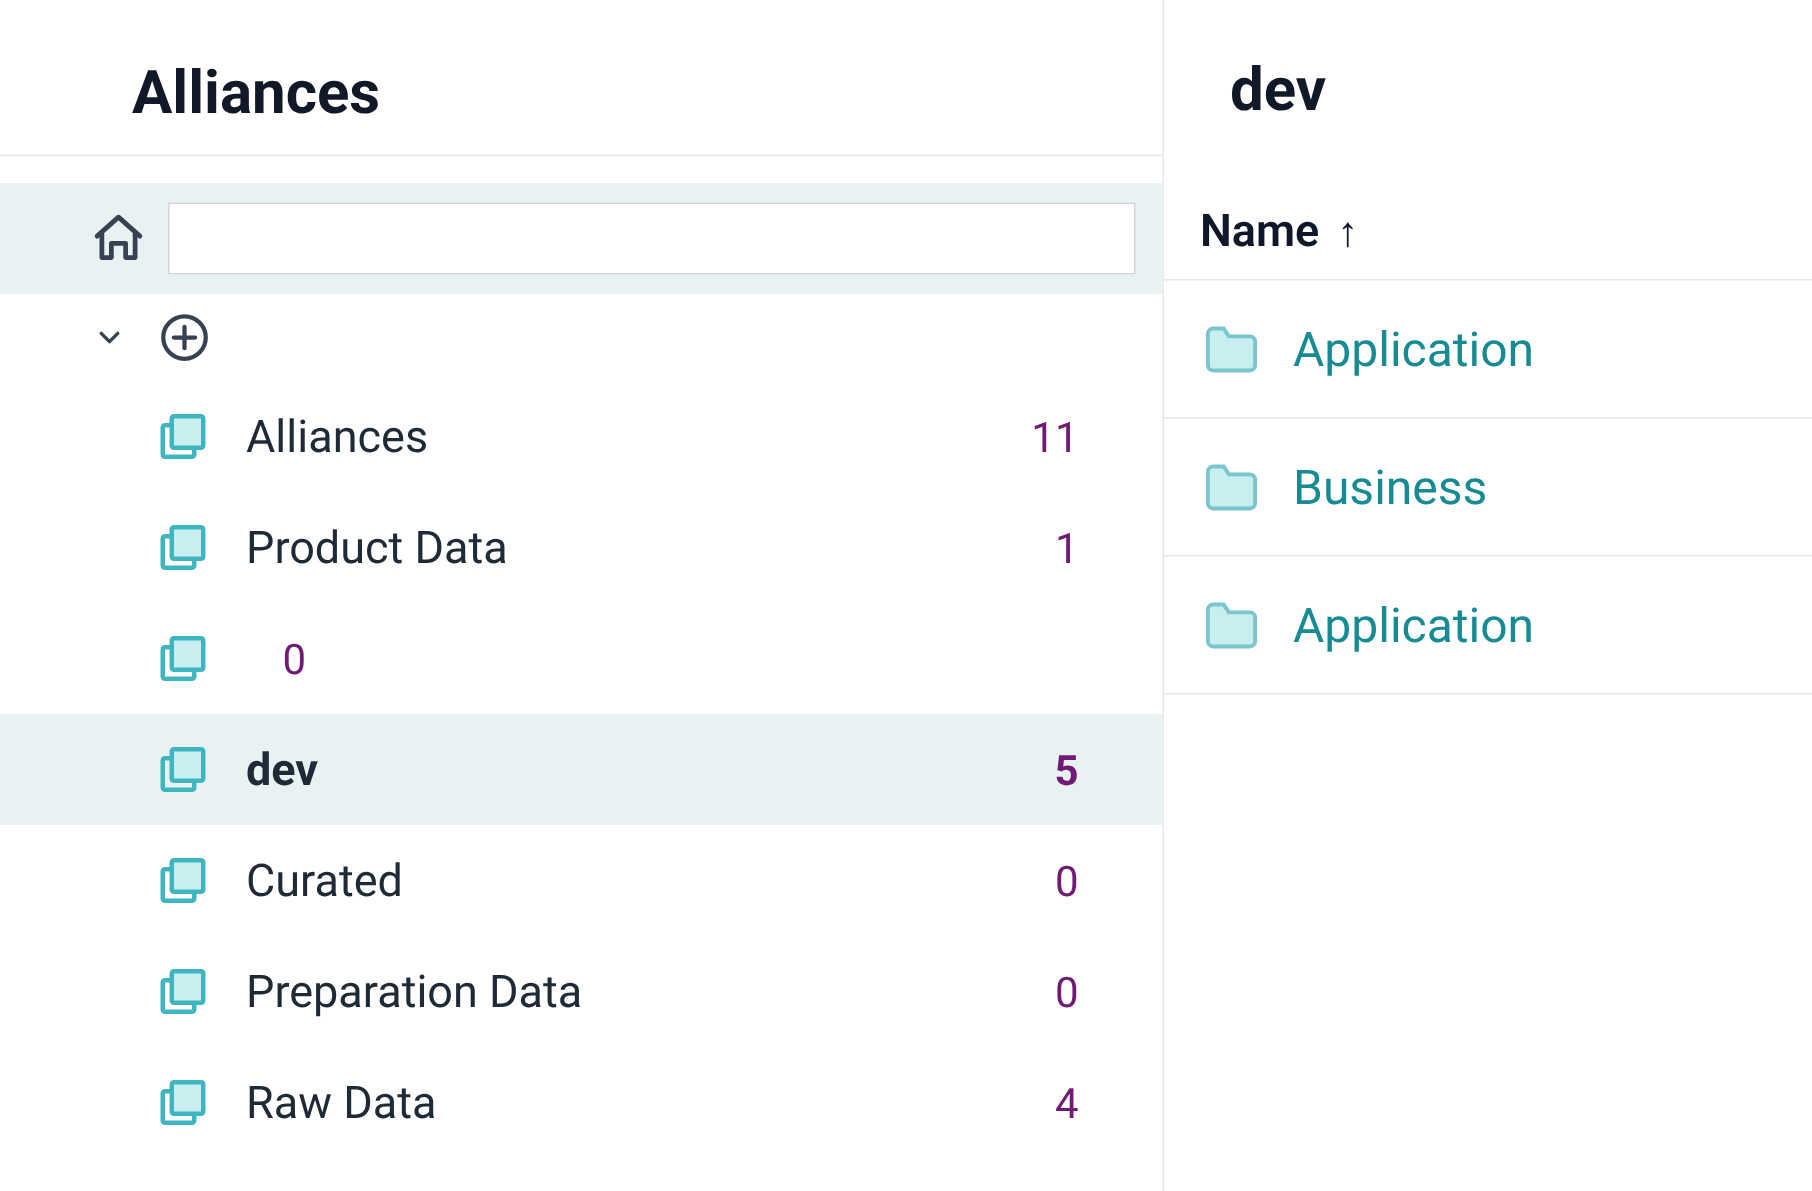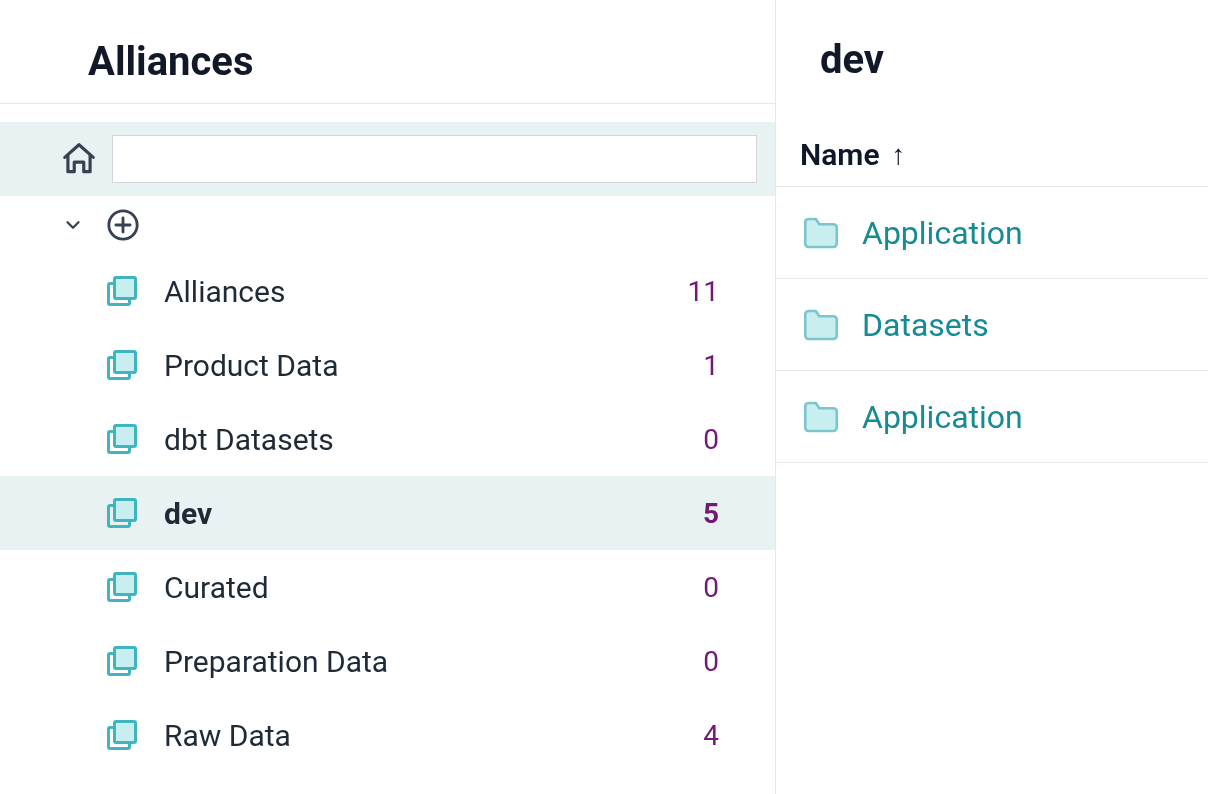--- a/index.html
+++ b/index.html
@@ -199,21 +199,20 @@
             <rect x="7" y="3" width="14" height="14" rx="1" fill="#c9eef0" stroke="#3fb6bf" stroke-width="2"></rect>
           </svg>
           <span class="space-name">Product Data</span>
           <span class="space-count">1</span>
         </div>
         <div class="space-item">
           <svg class="space-icon" viewBox="0 0 24 24">
             <rect x="3" y="7" width="14" height="14" rx="1" fill="none" stroke="#3fb6bf" stroke-width="2"></rect>
             <rect x="7" y="3" width="14" height="14" rx="1" fill="#c9eef0" stroke="#3fb6bf" stroke-width="2"></rect>
           </svg>
-          <span class="space-name">dbt Datasets</span>
           <span class="space-count">0</span>
         </div>
         <div class="space-item selected">
           <svg class="space-icon" viewBox="0 0 24 24">
             <rect x="3" y="7" width="14" height="14" rx="1" fill="none" stroke="#3fb6bf" stroke-width="2"></rect>
             <rect x="7" y="3" width="14" height="14" rx="1" fill="#c9eef0" stroke="#3fb6bf" stroke-width="2"></rect>
           </svg>
           <span class="space-name">dev</span>
           <span class="space-count">5</span>
         </div>
@@ -257,21 +256,21 @@
         <div class="folder-row">
           <svg class="folder-icon" viewBox="0 0 24 24">
             <path d="M3 6 a2 2 0 0 1 2-2 h4 l2 3 h8 a2 2 0 0 1 2 2 v9 a2 2 0 0 1 -2 2 H5 a2 2 0 0 1 -2 -2 Z" fill="#c9eef0" stroke="#7ac6cc" stroke-width="1.5"></path>
           </svg>
           <span class="folder-name">Application</span>
         </div>
         <div class="folder-row">
           <svg class="folder-icon" viewBox="0 0 24 24">
             <path d="M3 6 a2 2 0 0 1 2-2 h4 l2 3 h8 a2 2 0 0 1 2 2 v9 a2 2 0 0 1 -2 2 H5 a2 2 0 0 1 -2 -2 Z" fill="#c9eef0" stroke="#7ac6cc" stroke-width="1.5"></path>
           </svg>
-          <span class="folder-name">Datasets</span>
+          <span class="folder-name">Business</span>
         </div>
         <div class="folder-row">
           <svg class="folder-icon" viewBox="0 0 24 24">
             <path d="M3 6 a2 2 0 0 1 2-2 h4 l2 3 h8 a2 2 0 0 1 2 2 v9 a2 2 0 0 1 -2 2 H5 a2 2 0 0 1 -2 -2 Z" fill="#c9eef0" stroke="#7ac6cc" stroke-width="1.5"></path>
           </svg>
           <span class="folder-name">Application</span>
         </div>
       </div>
   </main>
 

